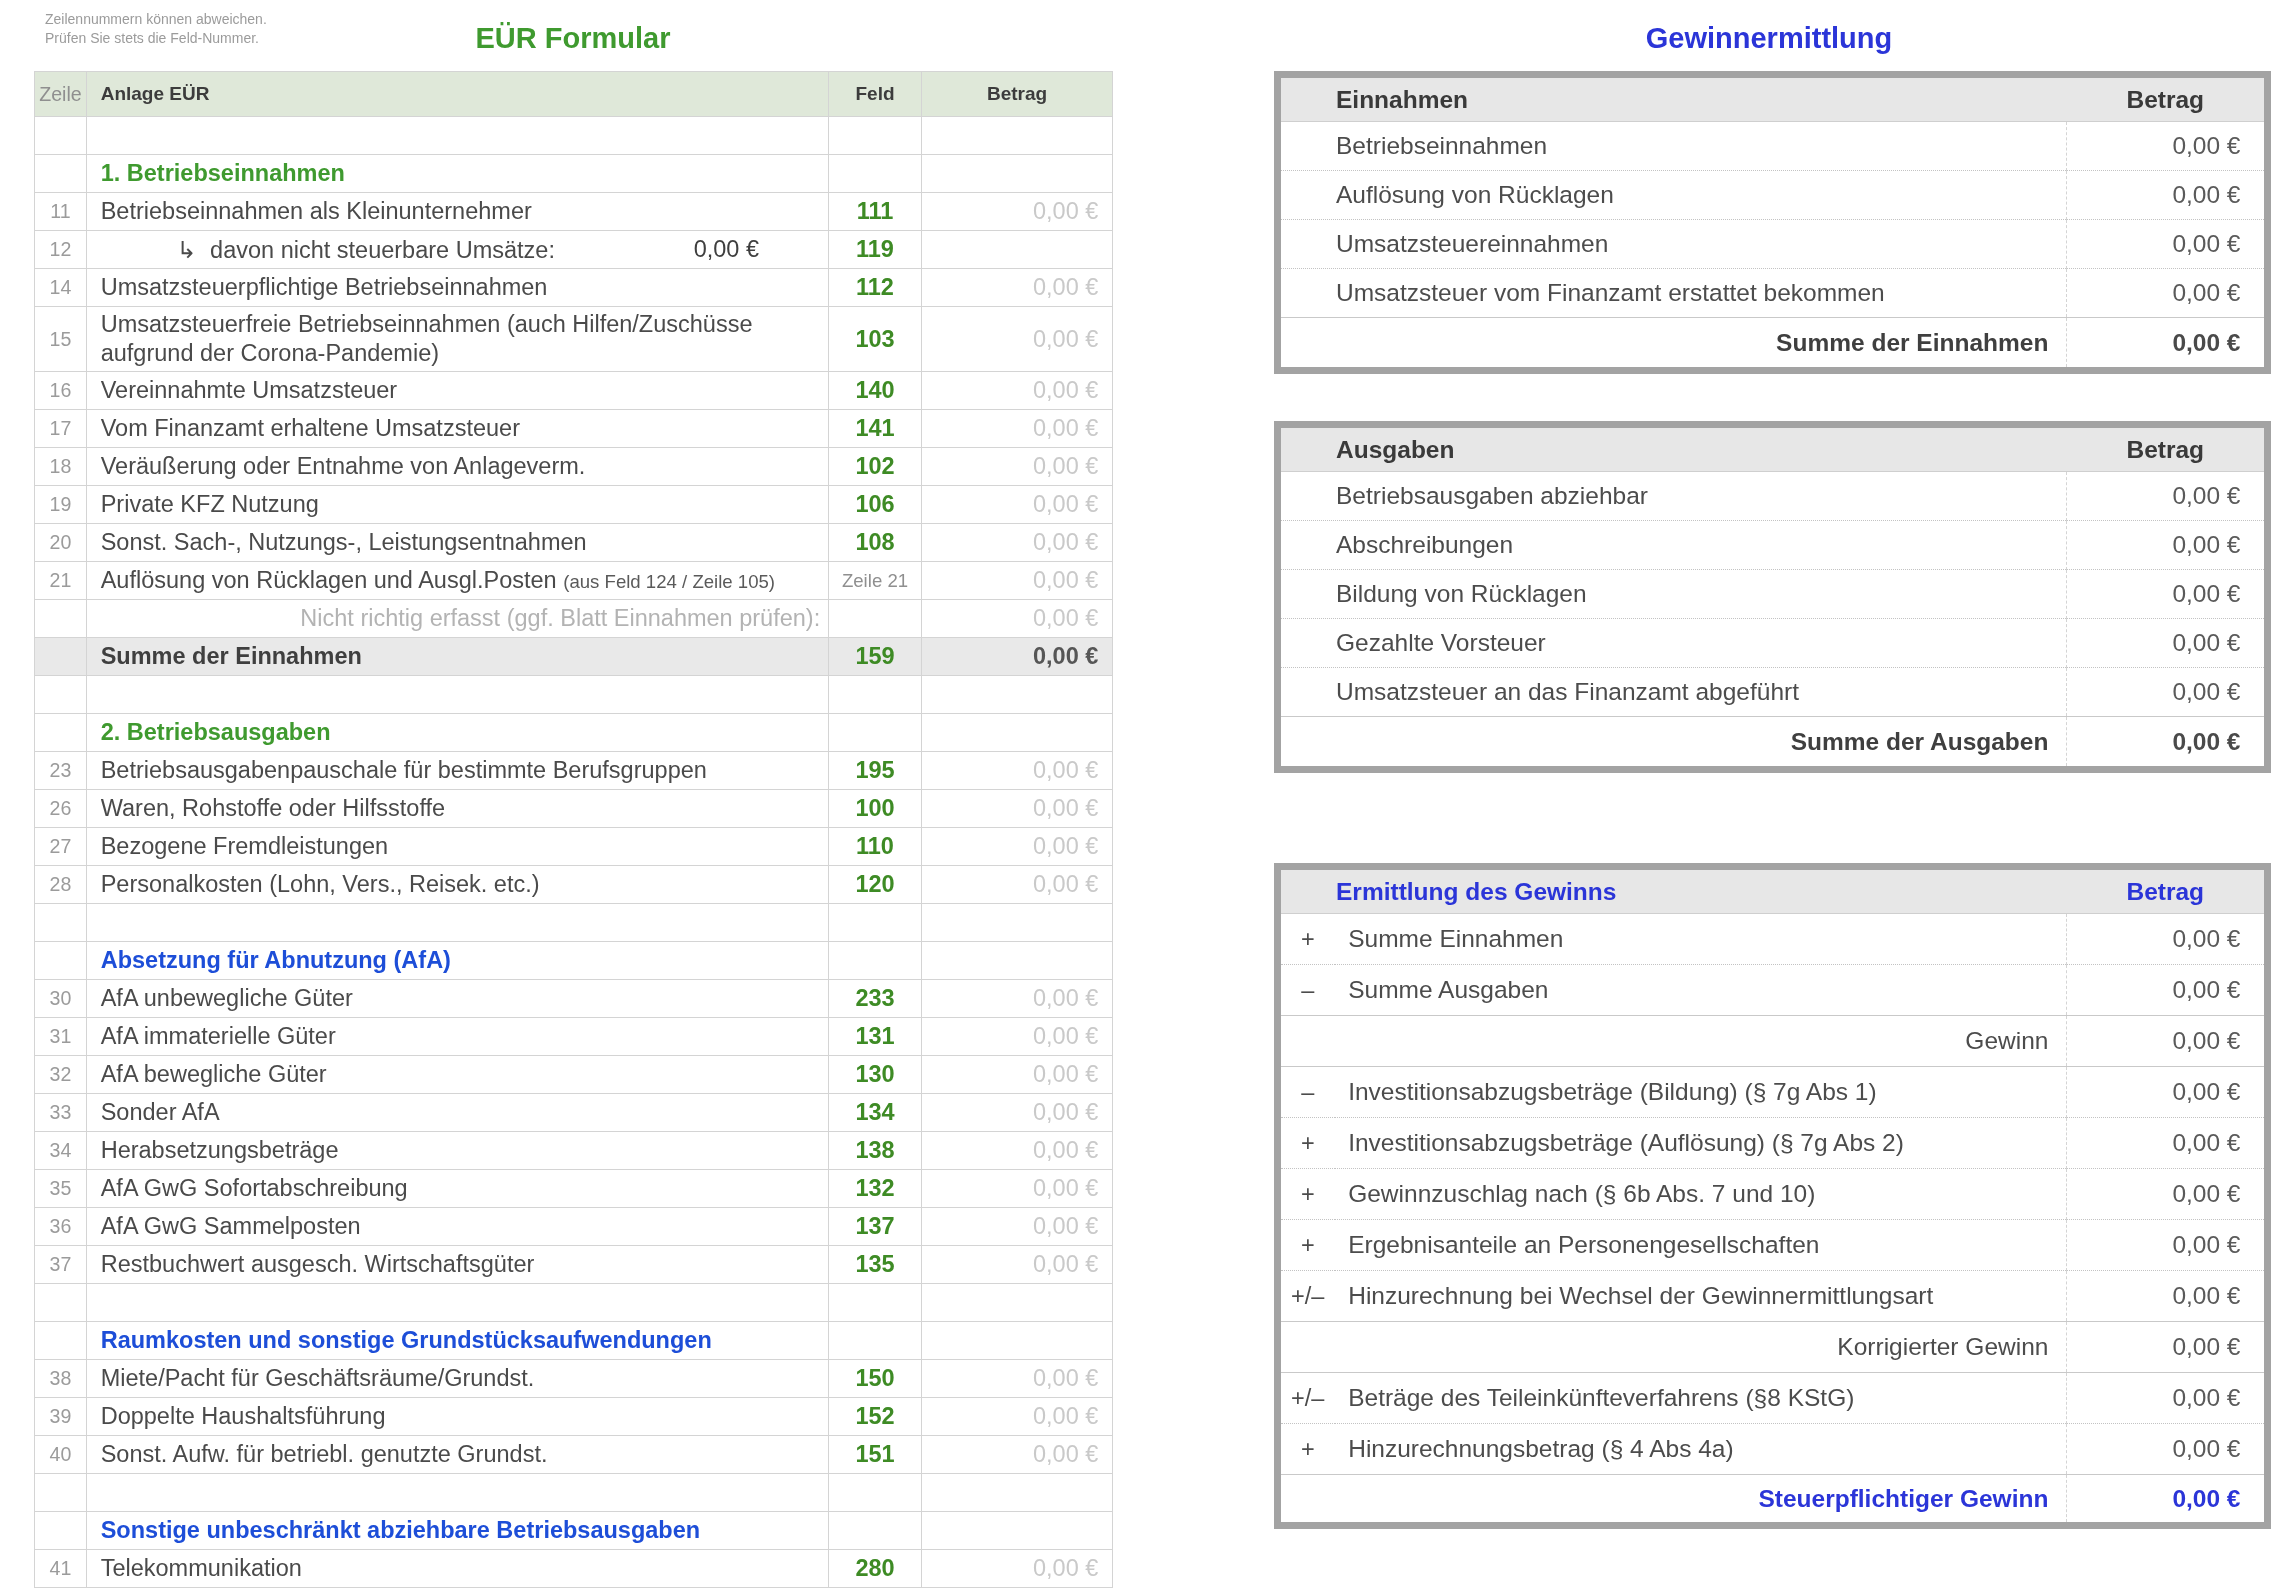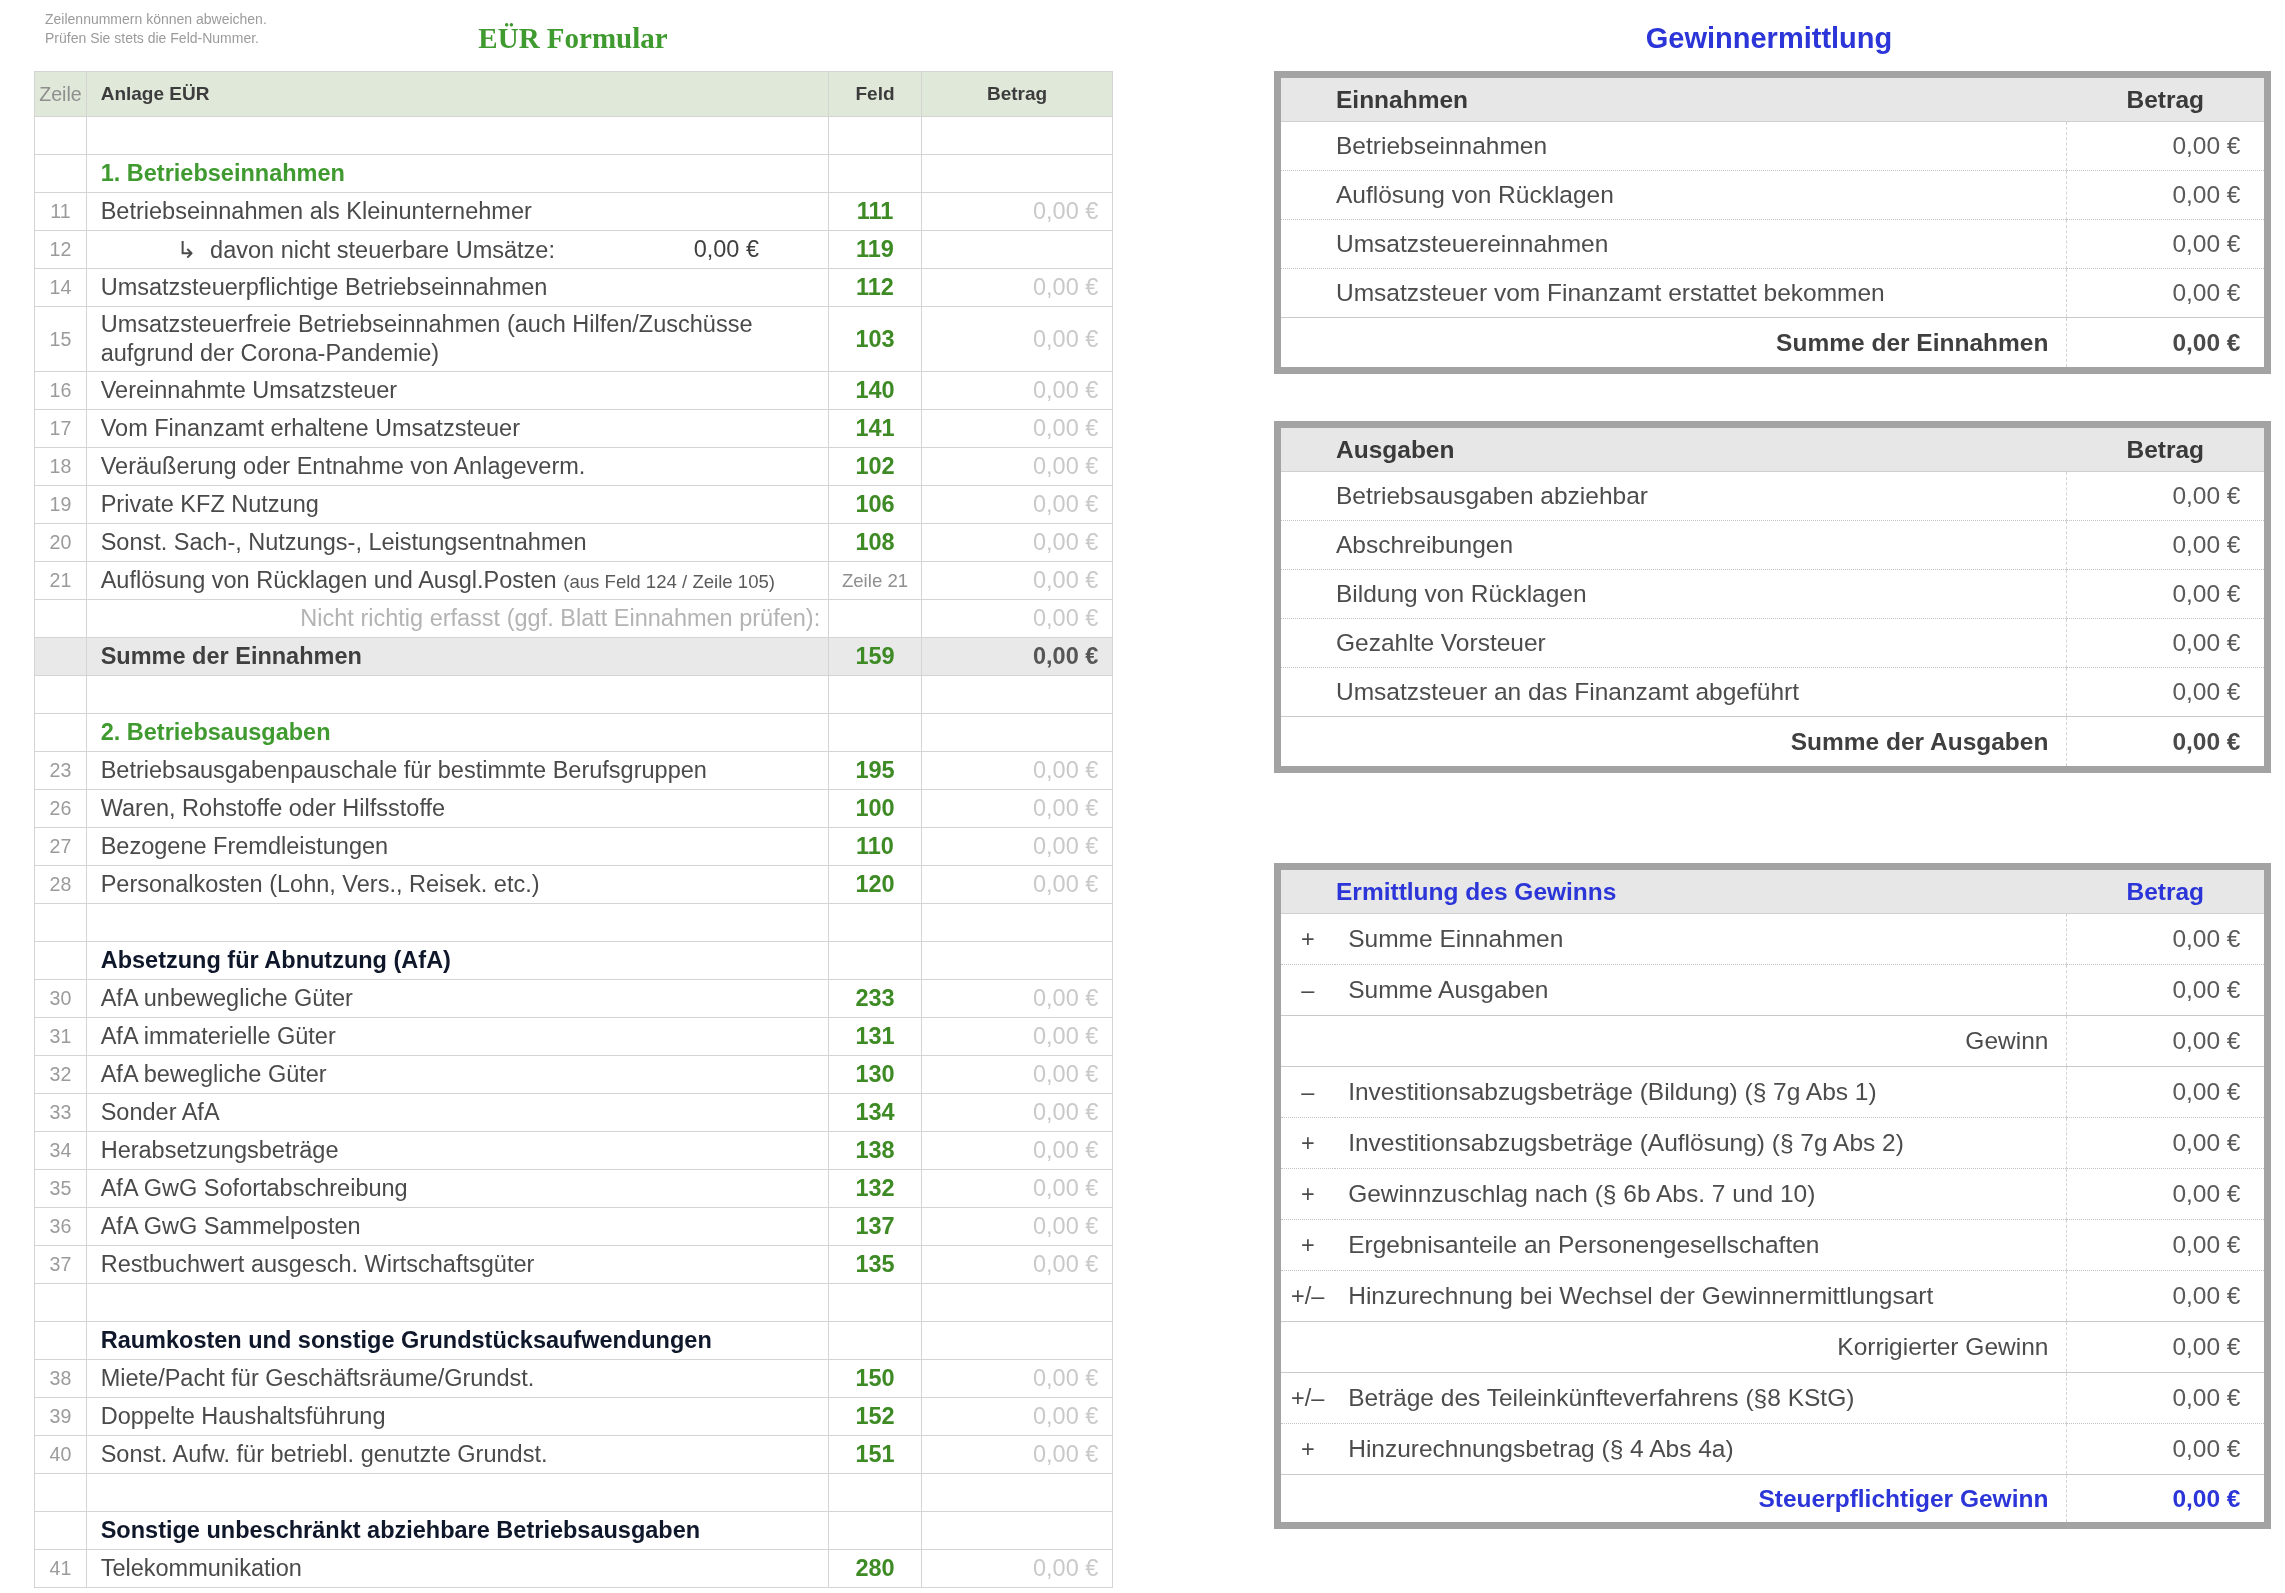--- a/index.html
+++ b/index.html
@@ -4,21 +4,21 @@
 <style>
   html,body{margin:0;padding:0;}
   body{
     width:2286px;height:1594px;position:relative;overflow:hidden;
     background:#ffffff;font-family:"Liberation Sans", sans-serif;
     -webkit-font-smoothing:antialiased;
   }
   
   .note{position:absolute;left:45px;top:9.8px;font-size:14px;line-height:1.4;color:#9b9b9b;}
   .ltitle{position:absolute;left:34px;top:21.6px;width:1078px;text-align:center;
-          font-size:29px;font-weight:bold;color:#3f9a2f;font-family:Liberation Serif, serif;}
+          font-size:29px;font-weight:bold;color:#3f9a2f;}
   .rtitle{position:absolute;left:1274px;top:21.6px;width:990px;text-align:center;
           font-size:29px;font-weight:bold;color:#2b35d8;}
 
   
   table{border-collapse:collapse;table-layout:fixed;}
   .ltable{position:absolute;left:34px;top:71px;width:1078px;background:#fff;}
   .ltable th,.ltable td{border:1px solid #d4d4d4;overflow:hidden;white-space:nowrap;}
   .ltable thead tr{height:45px;background:#dfe8d9;}
   .ltable thead th{font-size:19px;color:#3c3c3c;font-weight:bold;}
   .ltable thead th.zh{font-size:19.6px;color:#8f8f8f;font-weight:normal;text-align:center;margin-left:28px;}
@@ -28,21 +28,21 @@
   .ltable td.zeile{color:#9b9b9b;font-size:19.6px;text-align:center;}
   .ltable td.lab{font-size:23.5px;color:#4a4a4a;padding-left:13.7px;position:relative;}
   .ltable tr.tall td.lab{white-space:normal;line-height:1.22;}
   .ltable td.lab .small-note{font-size:18.6px;color:#5a5a5a;}
   .ltable td.lab.hint{text-align:right;color:#b3b3b3;padding-right:7.8px;}
   .ltable td.lab .arrow{padding:0 13.7px 0 76px;color:#4a4a4a;}
   .ltable td.lab .inline-val{position:absolute;right:69px;color:#3f3f3f;}
   .ltable td.feld{color:#3e8b25;font-weight:bold;font-size:23.5px;text-align:center;}
   .ltable td.feldnote{color:#8f8f8f;font-size:18.6px;text-align:center;}
   .ltable td.val{text-align:right;padding-right:13.7px;font-size:23.5px;color:#c9c9c9;}
-  .ltable tr.section td{font-weight:bold;color:#0f172a;}
+  .ltable tr.section td{font-weight:bold;color:#1d4ed8;}
   .ltable tr.section.green td{color:#3f9a2f;}
   .ltable tr.sumrow td{background:#e9e9e9;}
   .ltable tr.sumrow td.lab{font-weight:bold;color:#3f3f3f;}
   .ltable tr.sumrow td.val{font-weight:bold;color:#565656;}
 
   
   .rtable{position:absolute;left:1274px;width:990px;background:#fff;border:7px solid #a3a3a3;}
   .rtable th,.rtable td{overflow:hidden;white-space:nowrap;}
   .rtable thead tr{height:47px;background:#e7e7e7;}
   .rtable thead th{font-size:24.5px;font-weight:bold;color:#3a3a3a;border-bottom:1px solid #cfcfcf;}

